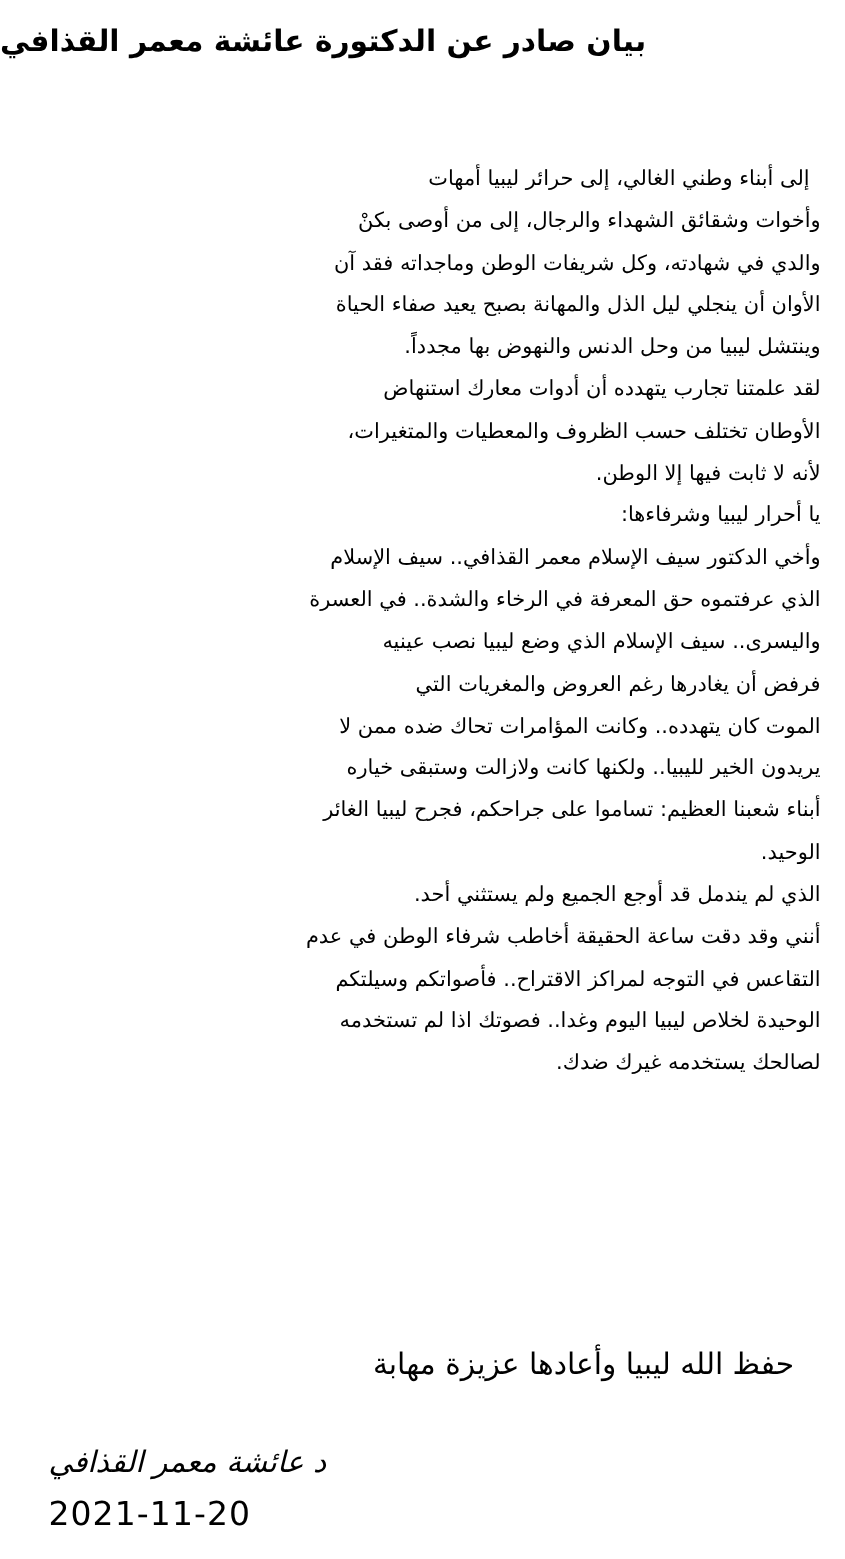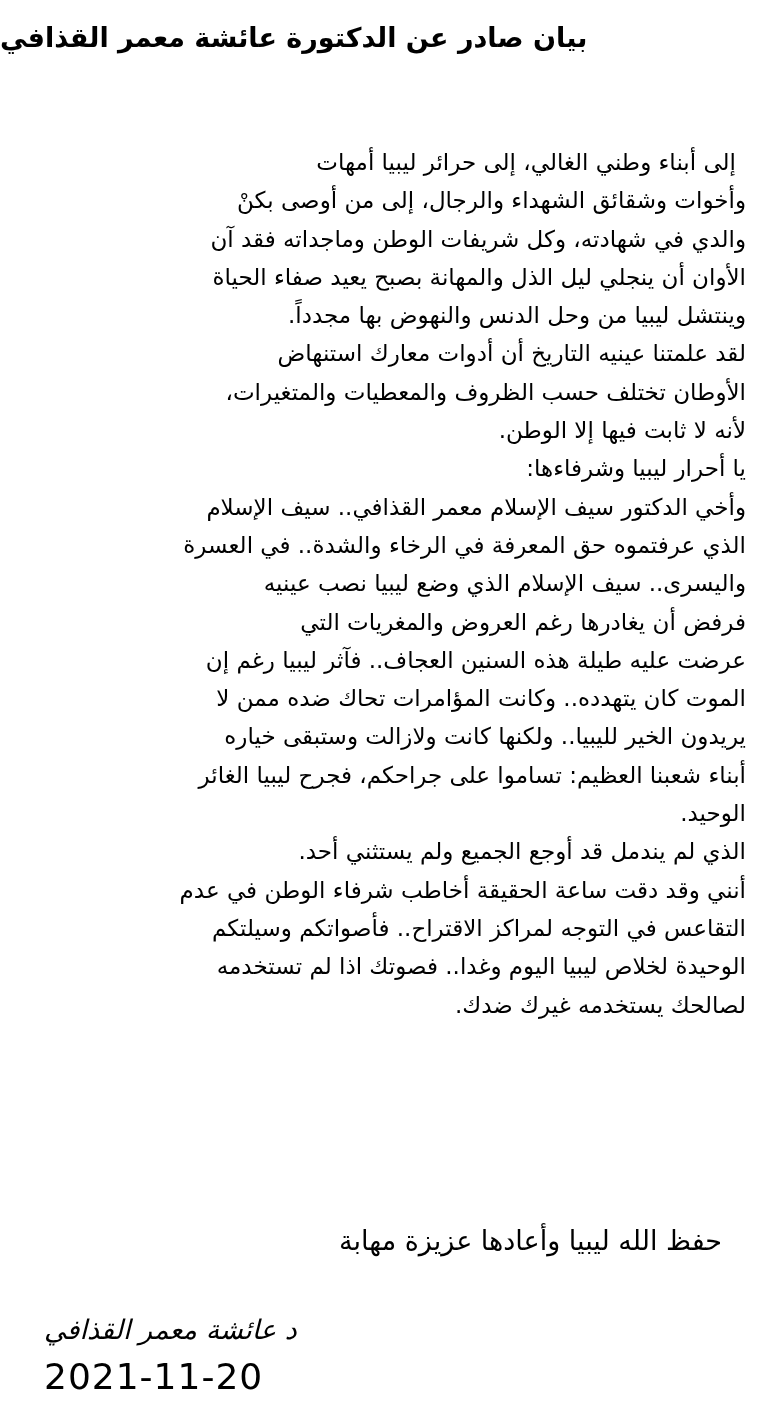--- a/index.html
+++ b/index.html
@@ -9,58 +9,57 @@
       font-family: "DejaVu Sans", "Liberation Sans", sans-serif;
     }
     .title {
       position: absolute; top: 18px; left: 0; width: 768px;
       text-align: left; direction: rtl;
       font-weight: bold; font-size: 27px; line-height: 40px;
     }
     .body-text {
       position: absolute; top: 143px; right: 22px; width: 730px;
       direction: rtl; 
-      font-size: 23px; line-height: 38.3px;
+      font-size: 19px; line-height: 38.3px;
     }
     .line { white-space: nowrap; display: block; }
     .line.indent { padding-right: 10px; }
     .closing {
       position: absolute; top: 1222px; right: 46px;
       direction: rtl; font-size: 27px; line-height: 38px; white-space: nowrap;
     }
     .signature {
       position: absolute; top: 1312px; left: 44px;
       direction: rtl; font-size: 27px; line-height: 36px; white-space: nowrap; font-style: italic;
     }
     .date {
       position: absolute; top: 1355px; left: 44px;
-      font-family: "DejaVu Sans", sans-serif; font-size: 36px; line-height: 44px;
+      font-family: "DejaVu Sans", sans-serif; font-size: 30px; line-height: 44px;
       letter-spacing: 1px;
     }
   </style>
 </head>
 <body>
 
 <div class="title">بيان صادر عن الدكتورة عائشة معمر القذافي</div>
 
 <div class="body-text">
   <span class="line indent">إلى أبناء وطني الغالي،  إلى  حرائر ليبيا أمهات</span>
   <span class="line">وأخوات  وشقائق الشهداء والرجال، إلى من أوصى بكنْ</span>
   <span class="line">والدي في شهادته، وكل شريفات الوطن وماجداته فقد آن</span>
   <span class="line">الأوان أن ينجلي ليل الذل والمهانة بصبح يعيد صفاء الحياة</span>
   <span class="line">وينتشل ليبيا من وحل الدنس والنهوض بها مجدداً.</span>
-  <span class="line">لقد علمتنا عينيه التاريخ أن أدوات معارك استنهاض</span>
+  <span class="line">لقد علمتنا تجارب يتهدده أن أدوات معارك استنهاض</span>
   <span class="line">الأوطان تختلف حسب الظروف والمعطيات والمتغيرات،</span>
   <span class="line">لأنه لا ثابت فيها إلا الوطن.</span>
   <span class="line">يا أحرار ليبيا وشرفاءها:</span>
   <span class="line">وأخي الدكتور سيف الإسلام معمر القذافي.. سيف الإسلام</span>
   <span class="line">الذي عرفتموه حق المعرفة في الرخاء والشدة.. في العسرة</span>
   <span class="line">واليسرى.. سيف الإسلام الذي وضع ليبيا نصب عينيه</span>
   <span class="line">فرفض أن يغادرها رغم العروض والمغريات التي</span>
-  <span class="line">عرضت عليه طيلة هذه السنين العجاف.. فآثر ليبيا رغم إن</span>
   <span class="line">الموت كان يتهدده.. وكانت المؤامرات تحاك ضده ممن لا</span>
   <span class="line">يريدون الخير لليبيا.. ولكنها كانت ولازالت وستبقى خياره</span>
   <span class="line">أبناء شعبنا العظيم: تساموا على جراحكم، فجرح ليبيا الغائر</span>
   <span class="line">الوحيد.</span>
   <span class="line">الذي لم يندمل قد أوجع الجميع ولم يستثني أحد.</span>
   <span class="line">أنني وقد دقت ساعة الحقيقة أخاطب شرفاء الوطن في عدم</span>
   <span class="line">التقاعس في التوجه لمراكز الاقتراح.. فأصواتكم وسيلتكم</span>
   <span class="line">الوحيدة لخلاص ليبيا اليوم وغدا.. فصوتك اذا لم تستخدمه</span>
   <span class="line">لصالحك يستخدمه غيرك ضدك.</span>
 </div>

